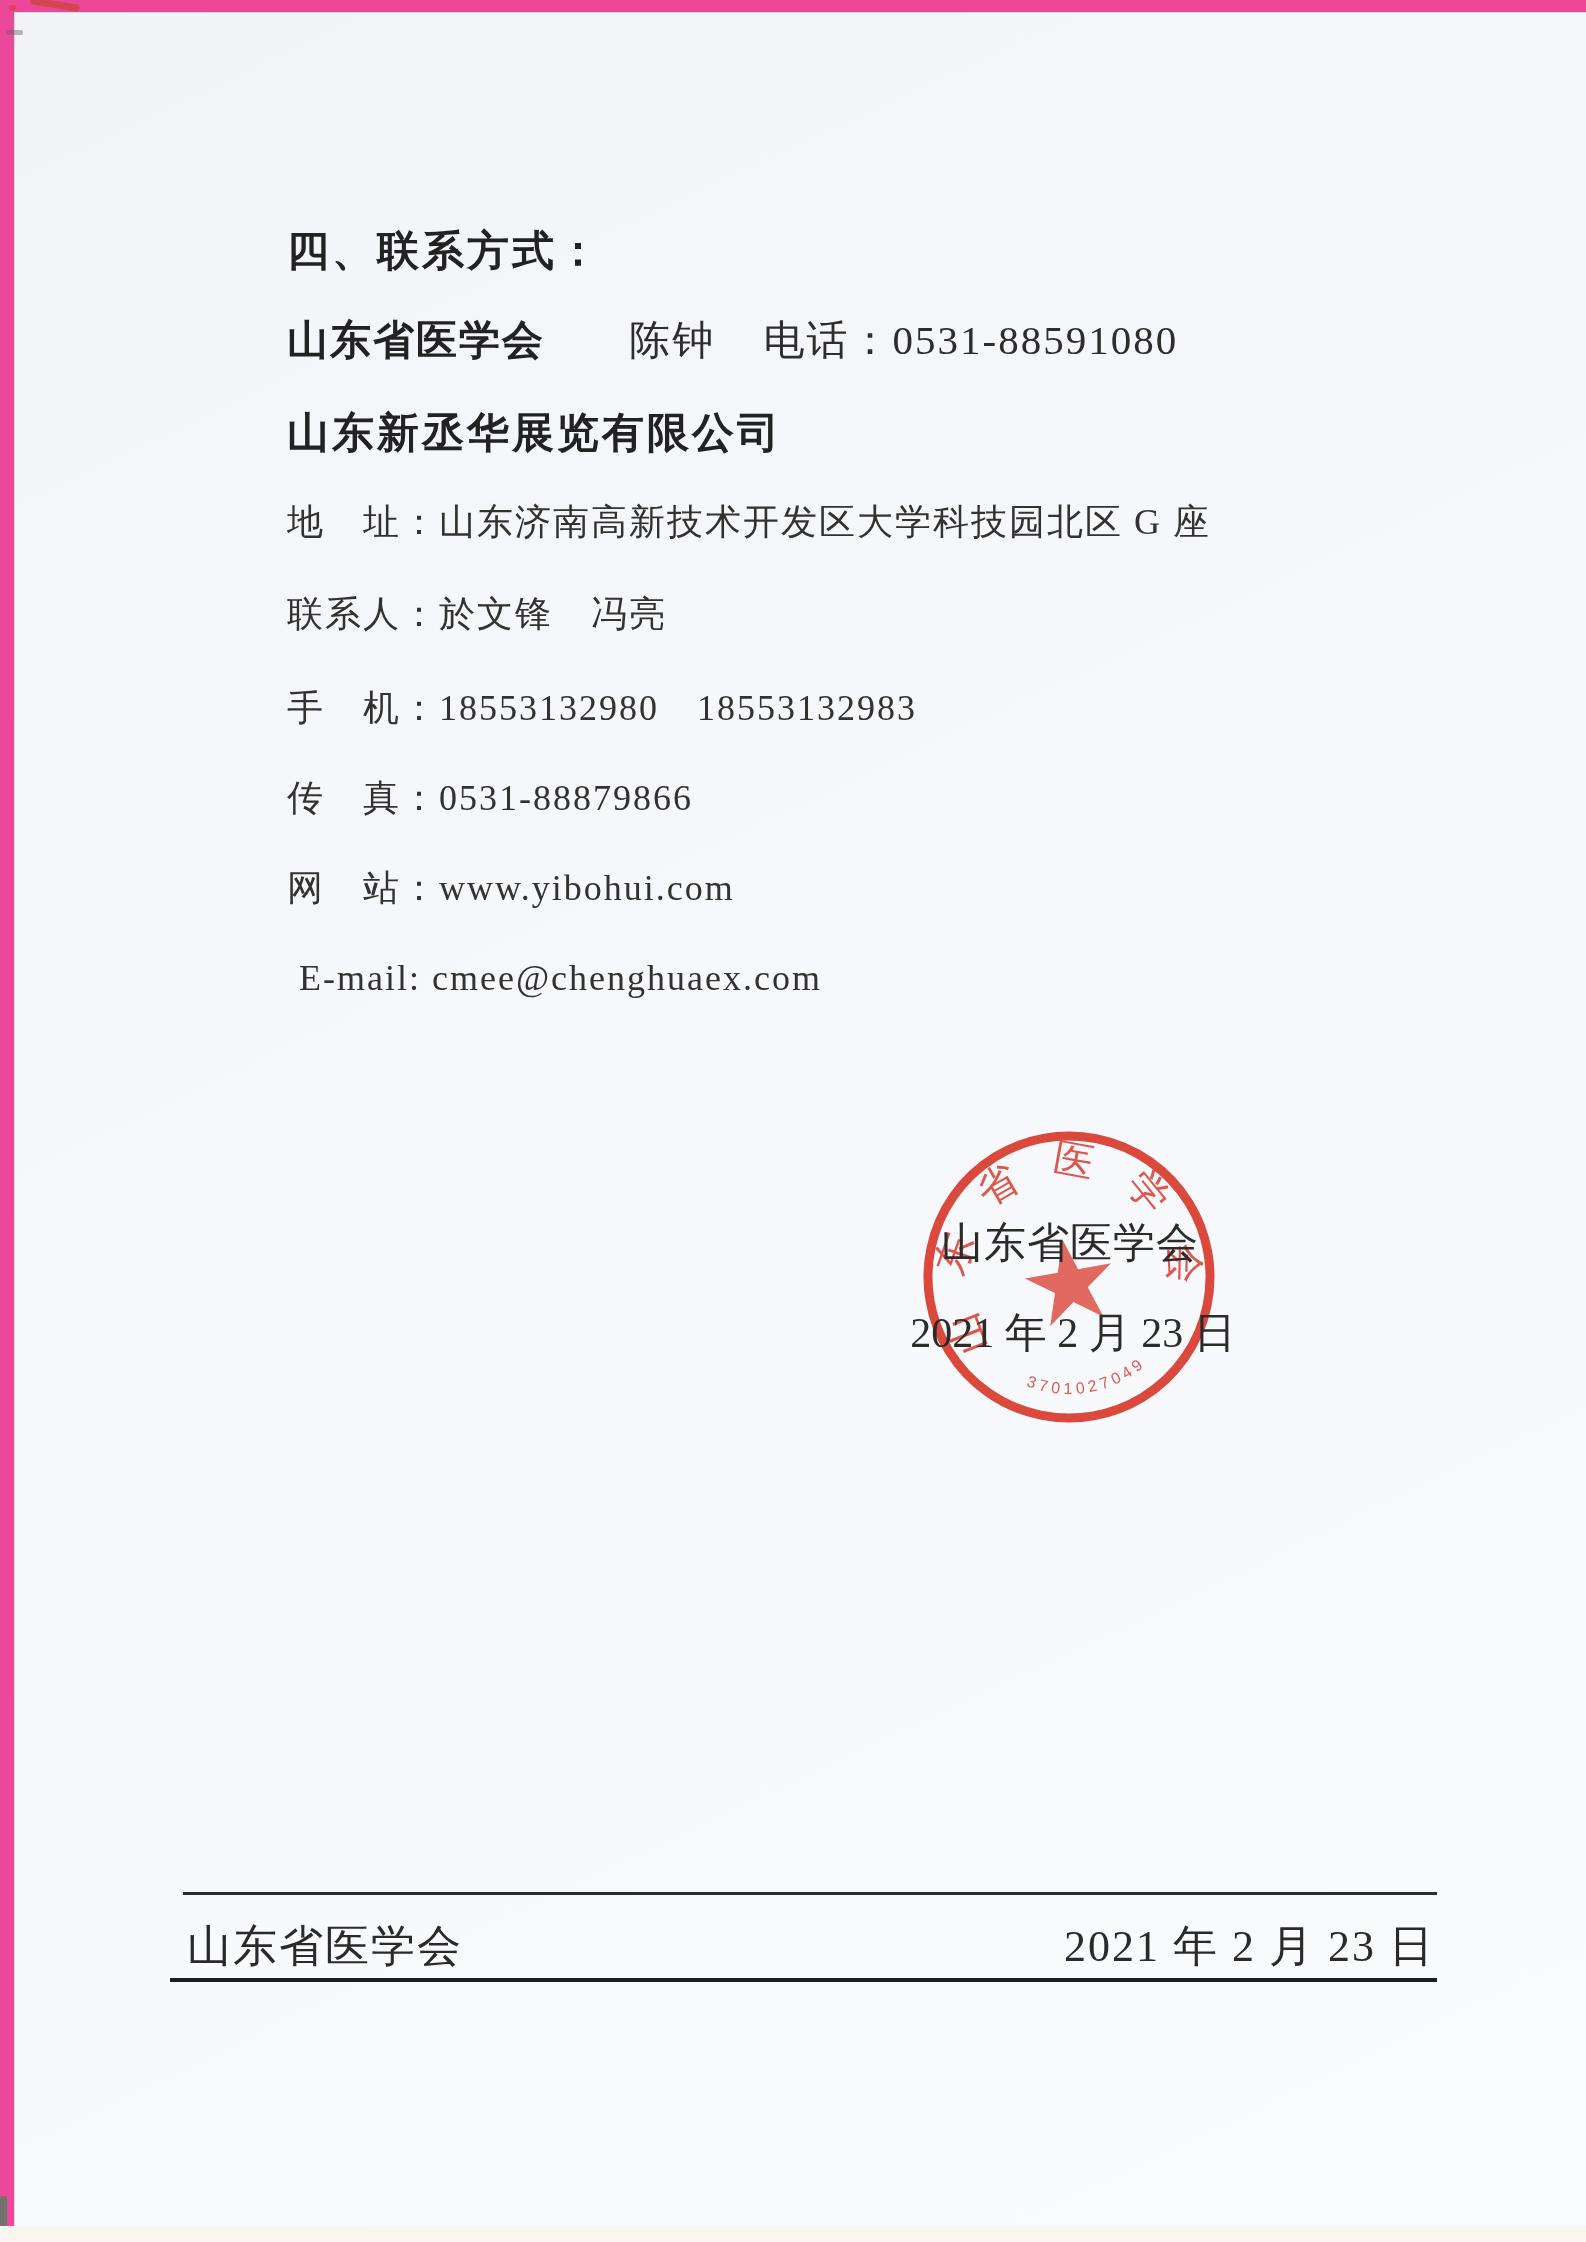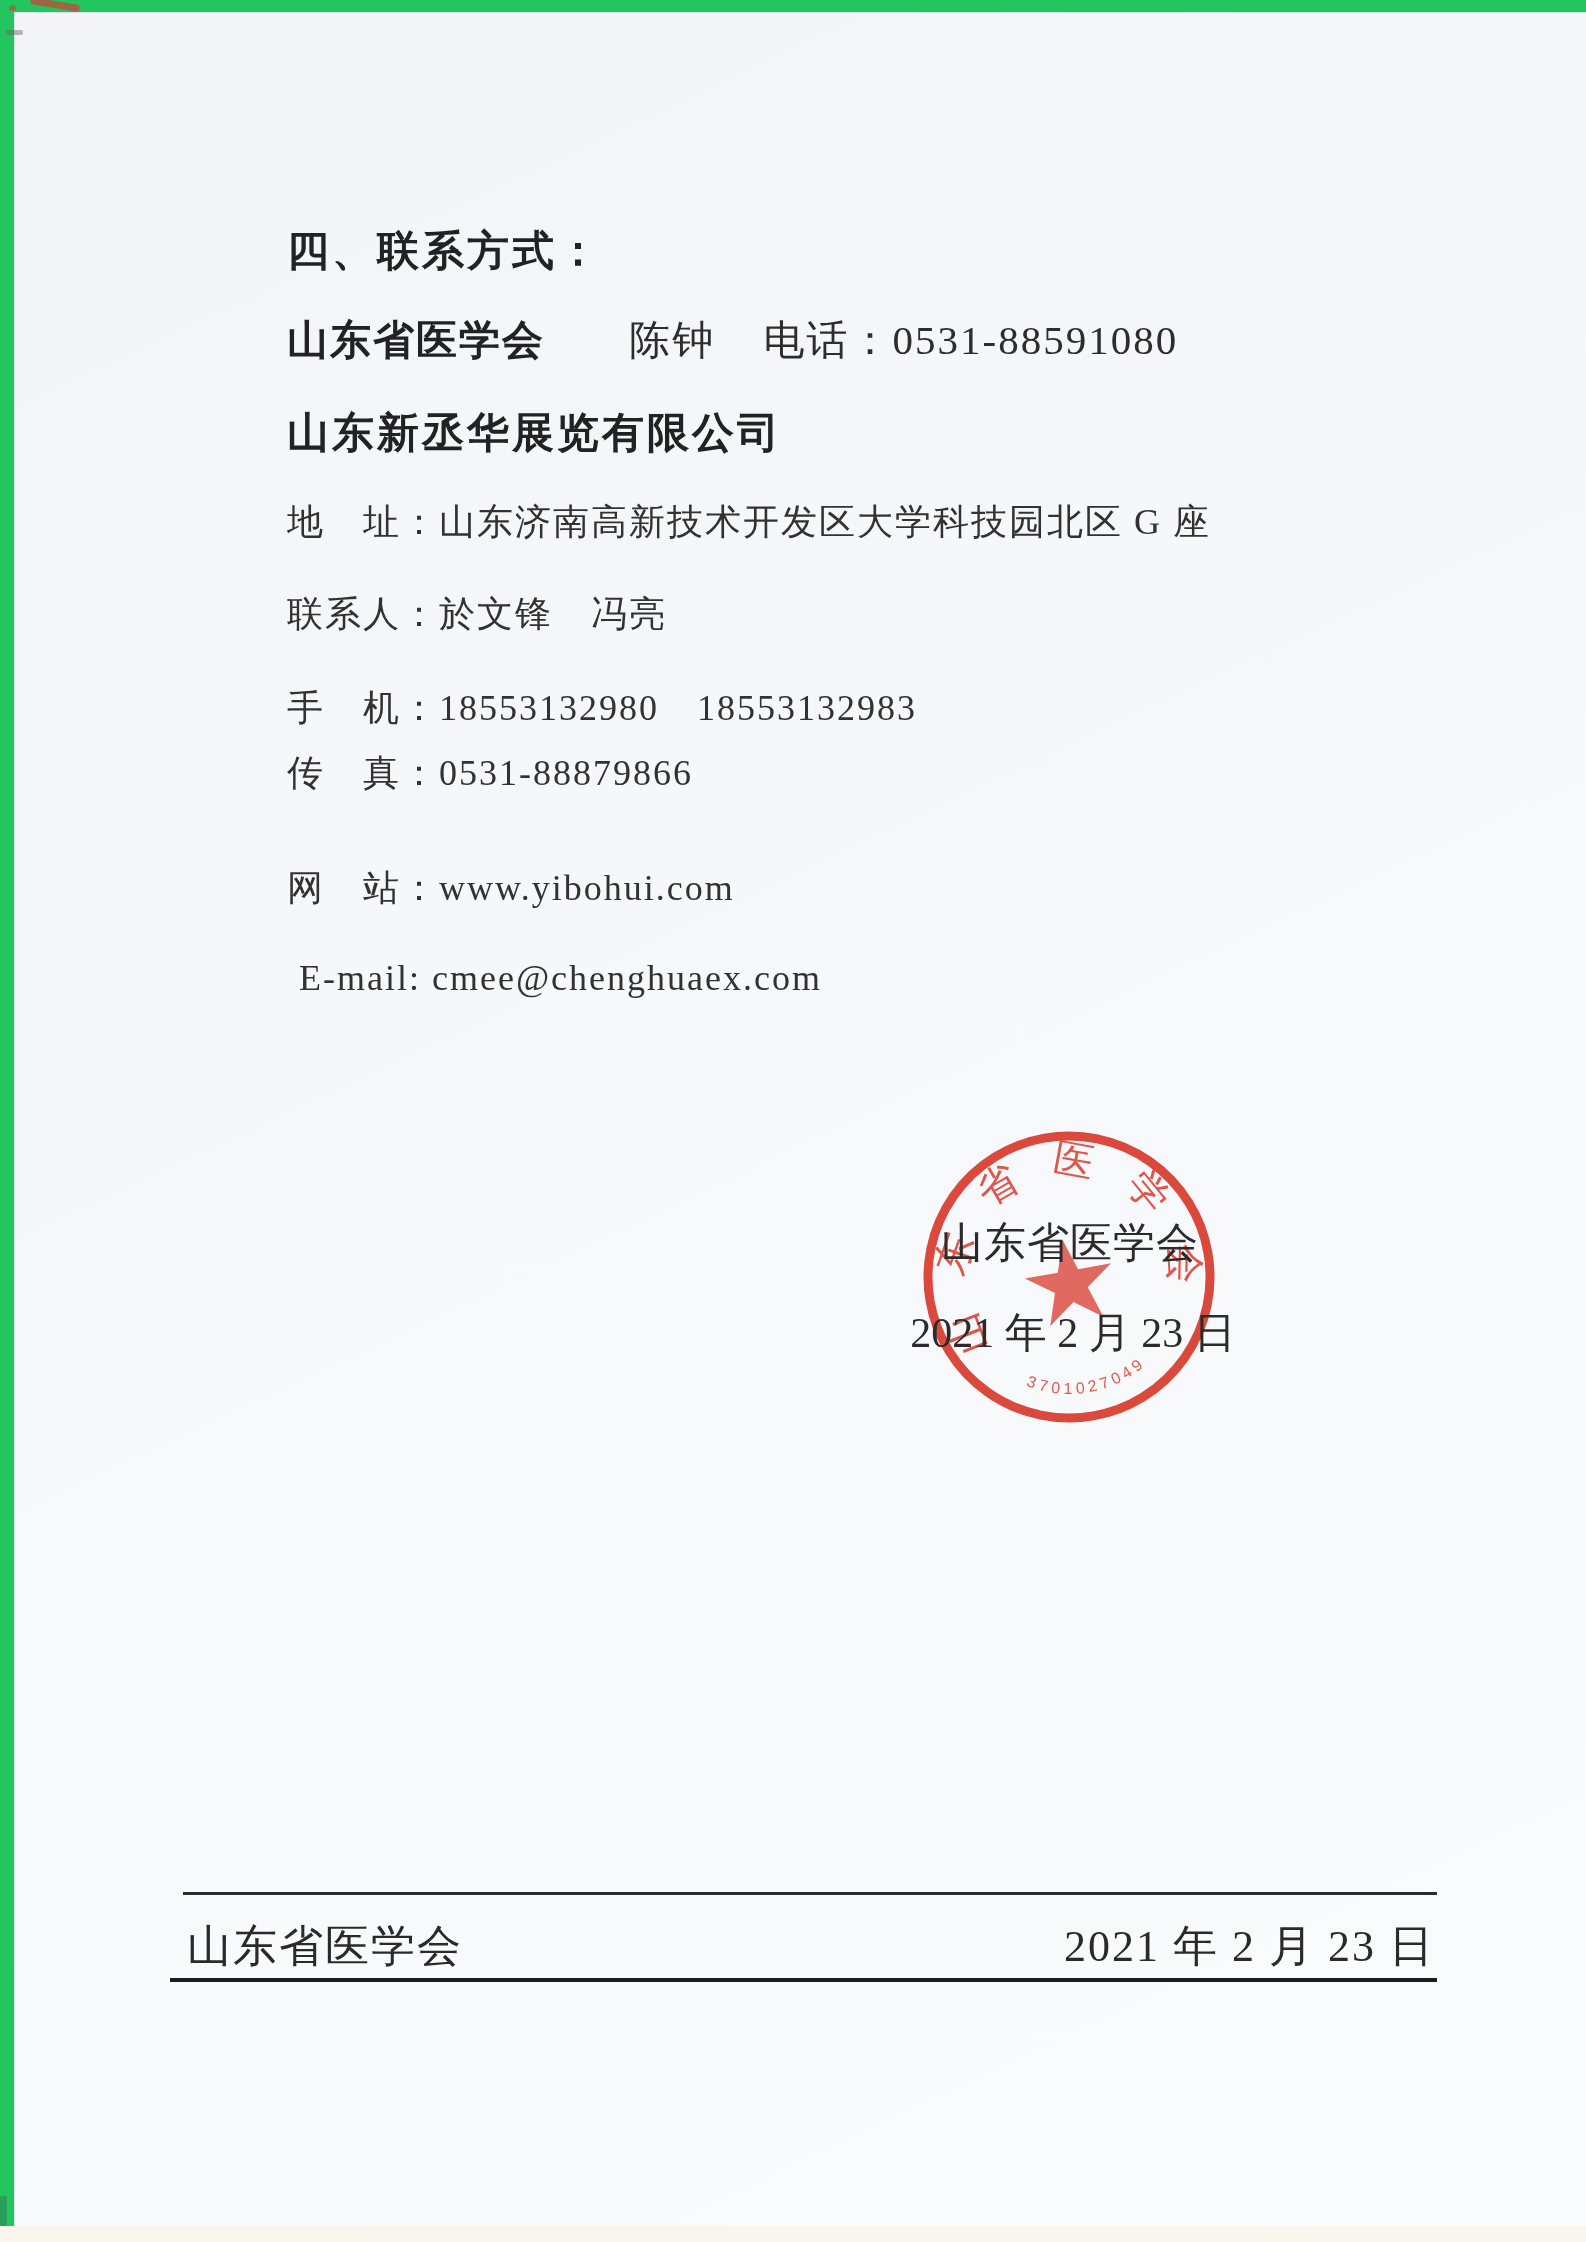--- a/index.html
+++ b/index.html
@@ -1,16 +1,16 @@
 <!DOCTYPE html>
 <html style="--seal-color: #d93b2d;"><head>
 <meta charset="utf-8">
 <style>
   html,body{margin:0;padding:0;background:#ffffff;}
-  .page{position:relative;width:1586px;height:2242px;background:#22c55e;overflow:hidden;
+  .page{position:relative;width:1586px;height:2242px;background:#ec4899;overflow:hidden;
         font-family:"Liberation Serif","DejaVu Serif",serif;color:#2e2d2b;}
   .paper{position:absolute;left:14px;top:12px;width:1572px;height:2214px;
          background:linear-gradient(155deg,#f3f4f8 0%,#f7f8fb 45%,#fafbfd 100%);
          border-top:1px solid #d8dce3;border-left:1px solid #dcdfe6;}
   .bottom-strip{position:absolute;left:0;top:2226px;width:1586px;height:16px;background:#faf6ee;}
 
   
   .art-red-1{position:absolute;left:30px;top:1px;width:50px;height:7px;background:#c8463a;
              transform:rotate(9deg);border-radius:3px;opacity:.75;}
   .art-red-2{position:absolute;left:9px;top:5px;width:7px;height:6px;background:#c8463a;border-radius:50%;opacity:.6;}
@@ -20,21 +20,21 @@
   
   .heading{position:absolute;left:287px;top:228px;font-family:"Liberation Sans","DejaVu Sans",sans-serif;
            font-weight:bold;font-size:42px;line-height:1.1;letter-spacing:3px;color:#222;}
   .line-org{position:absolute;left:287px;top:318px;font-size:41px;line-height:1.1;letter-spacing:2px;white-space:nowrap;}
   .line-org .org{font-family:"Liberation Sans","DejaVu Sans",sans-serif;font-weight:bold;color:#222;}
   .line-org .person{margin-left:72px;}
   .line-org .phone{margin-left:36px;}
   .line-company{position:absolute;left:287px;top:410px;font-family:Liberation Serif, serif;
                 font-weight:bold;font-size:42px;line-height:1.1;letter-spacing:3px;color:#222;}
   .info-line{position:absolute;left:287px;font-size:36px;line-height:1.1;letter-spacing:2px;white-space:nowrap;color:#33322f;}
-  .il-0{top:503px;} .il-1{top:595px;} .il-2{top:689px;} .il-3{top:754px;} .il-4{top:869px;} .il-5{top:959px;margin-left:12px;}
+  .il-0{top:503px;} .il-1{top:595px;} .il-2{top:689px;} .il-3{top:779px;} .il-4{top:869px;} .il-5{top:959px;margin-left:12px;}
 
   
   .seal-svg{position:absolute;left:909px;top:1117px;width:320px;height:320px;
             transform:rotate(-10deg);opacity:.92;}
   .seal-ring{fill:none;stroke:var(--seal-color,#d93b2d);stroke-width:9px;}
   .seal-ring-text{fill:var(--seal-color,#d93b2d);font-size:40px;letter-spacing:32px;
                   font-family:"Liberation Sans","DejaVu Sans",sans-serif;opacity:.92;}
   .seal-code-text{fill:var(--seal-color,#d93b2d);font-size:16px;letter-spacing:4px;
                   font-family:"Liberation Sans","DejaVu Sans",sans-serif;opacity:.9;}
   .seal-star{fill:var(--seal-color,#d93b2d);opacity:.82;}

